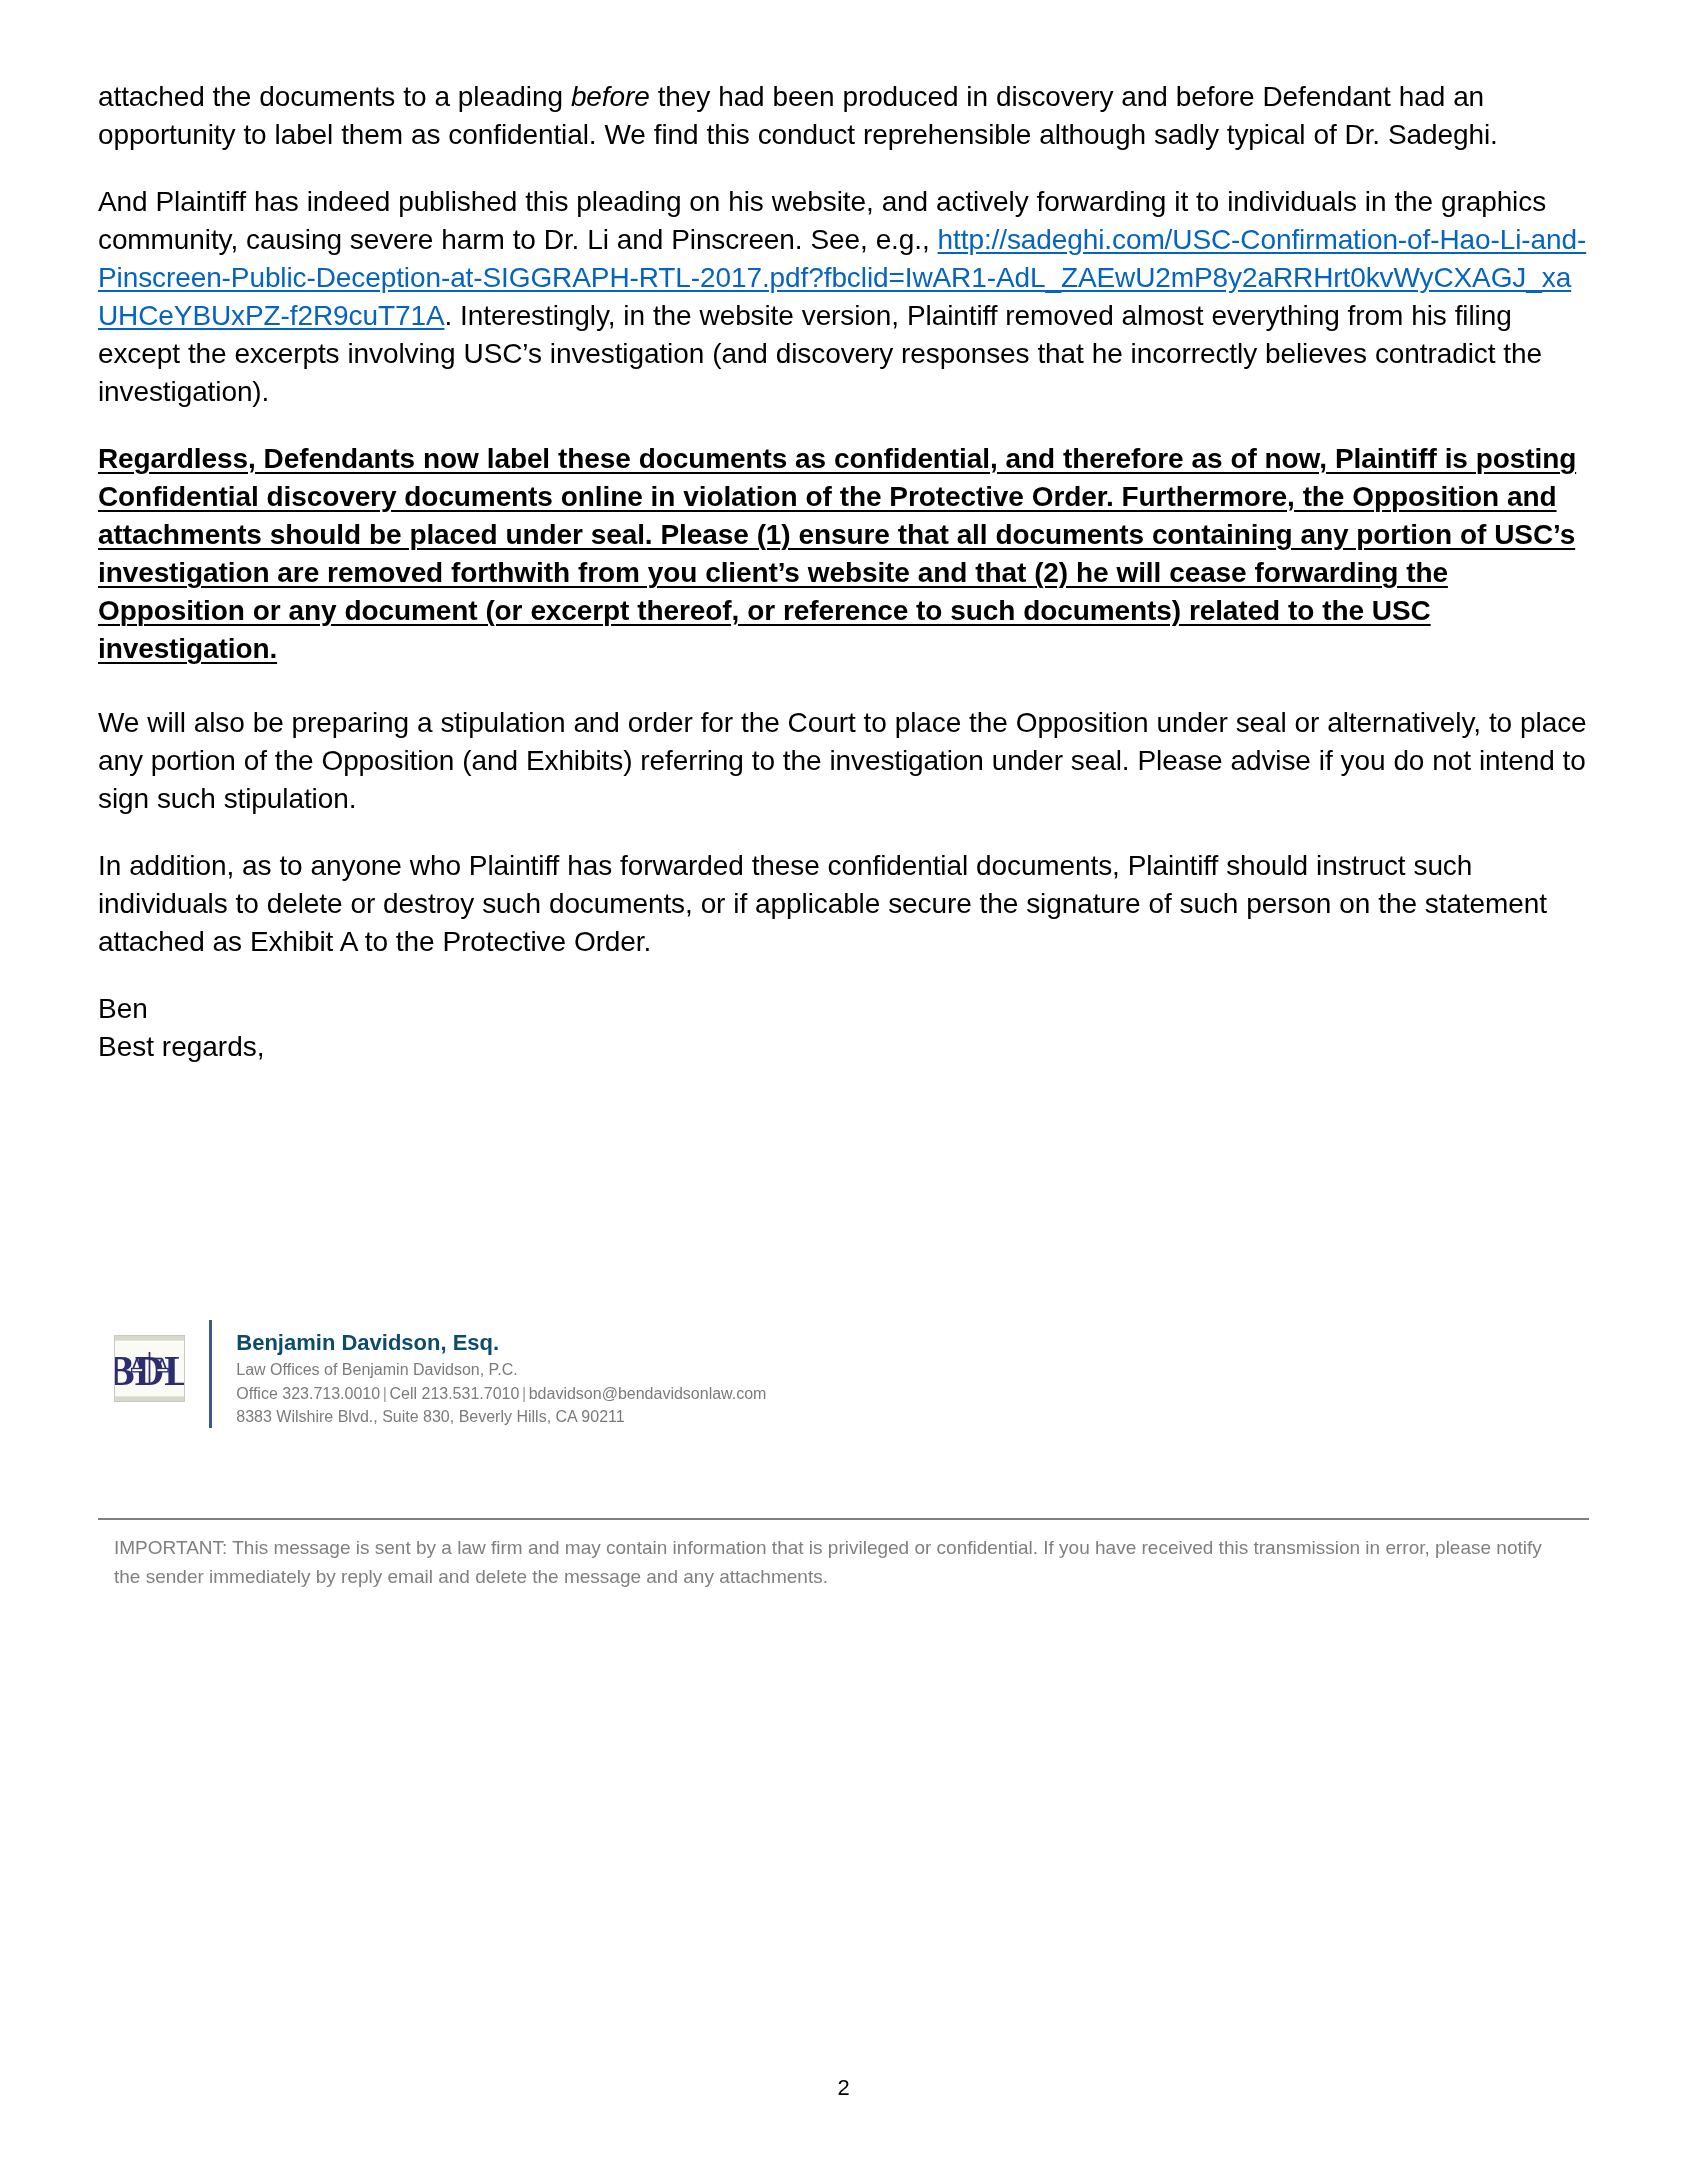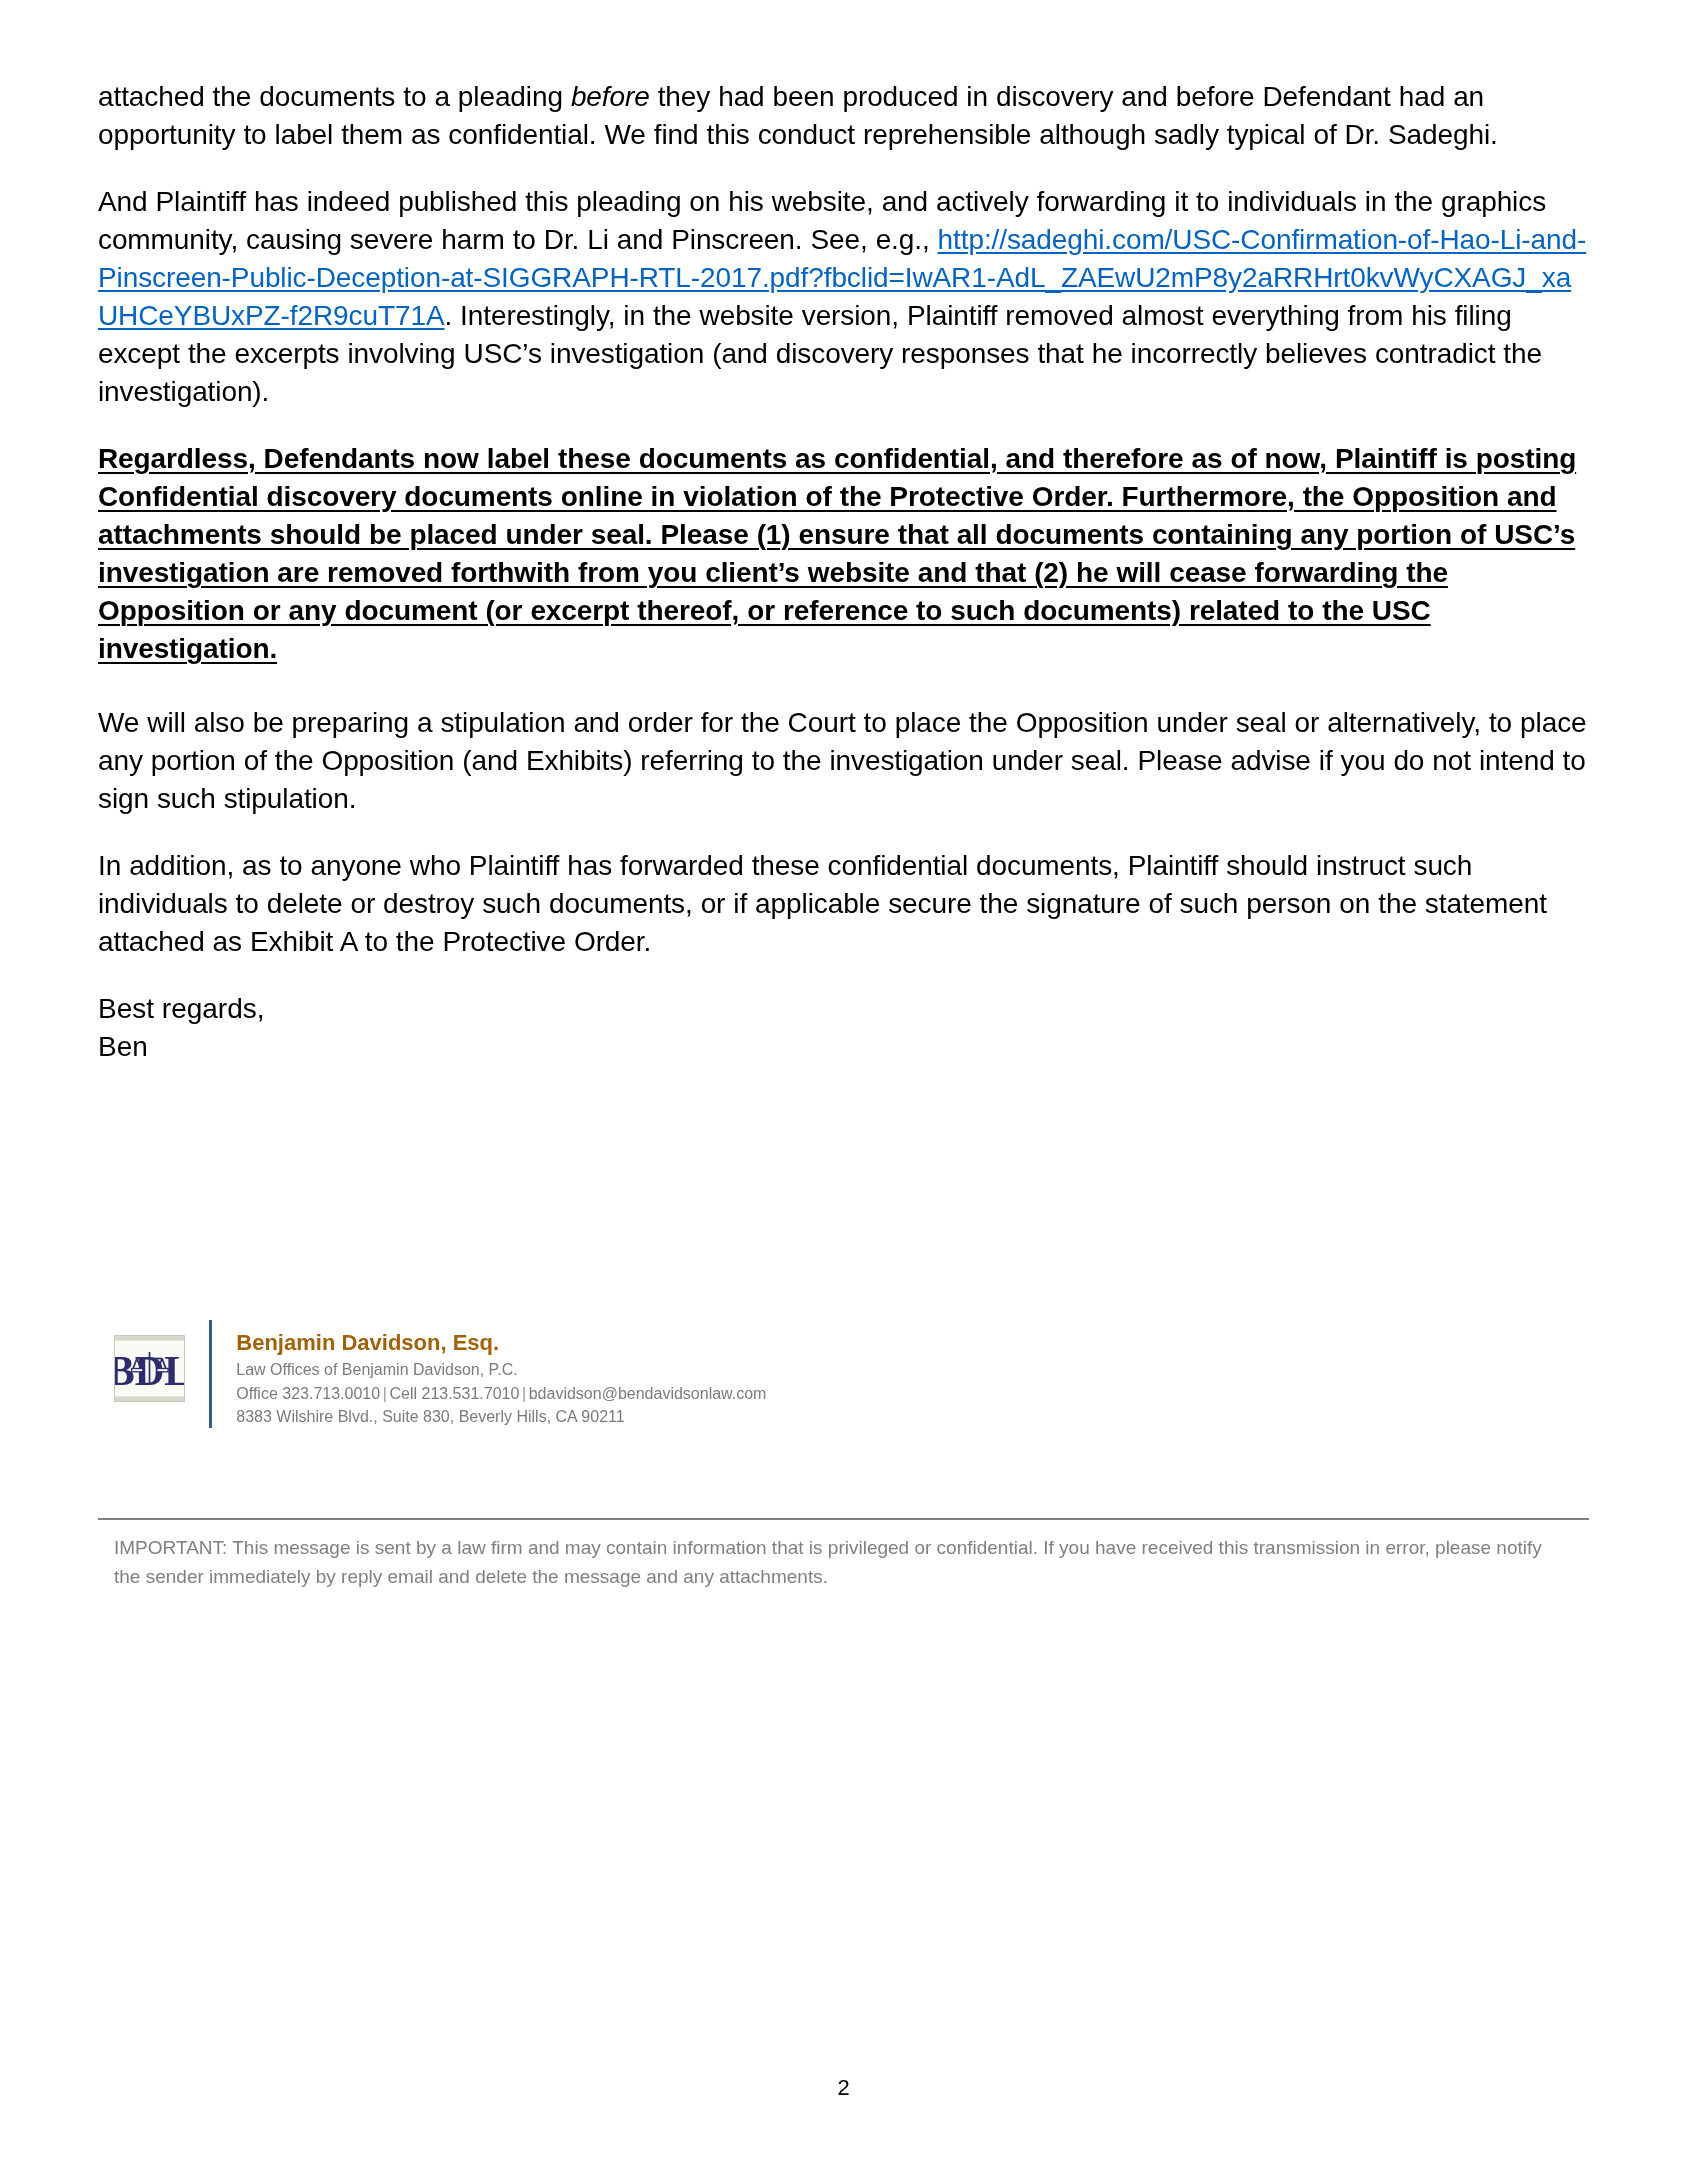--- a/index.html
+++ b/index.html
@@ -97,21 +97,21 @@
     flex: 0 0 auto;
   }
 
   .sig-text {
     font-family: "Liberation Sans", sans-serif;
     padding-top: 6.6px;
   }
   .sig-name {
     font-size: 22px;
     font-weight: bold;
-    color: #a16207;
+    color: #0c4a6e;
     line-height: 1.45;
     white-space: nowrap;
   }
   .sig-line {
     font-size: 16px;
     color: #7b7b7b;
     line-height: 1.45;
     white-space: nowrap;
   }
   .sig-line .sep {
@@ -159,22 +159,22 @@
     <p class="para"><span>attached the documents to a pleading </span><em>before</em><span> they had been produced in discovery and before Defendant had an opportunity to label them as confidential.  We find this conduct reprehensible although sadly typical of Dr. Sadeghi.</span></p>
 
     <p class="para"><span>And Plaintiff has indeed published this pleading on his website, and actively forwarding it to individuals in the graphics community, causing severe harm to Dr. Li and Pinscreen.  See, e.g., </span><a class="lnk" href="#">http://sadeghi.com/USC-Confirmation-of-Hao-Li-and-Pinscreen-Public-Deception-at-SIGGRAPH-RTL-2017.pdf?fbclid=IwAR1-AdL_ZAEwU2mP8y2aRRHrt0kvWyCXAGJ_xaUHCeYBUxPZ-f2R9cuT71A</a><span>.  Interestingly, in the website version, Plaintiff removed almost everything from his filing except the excerpts involving USC’s investigation (and discovery responses that he incorrectly believes contradict the investigation).</span></p>
 
     <p class="para emphatic">Regardless, Defendants now label these documents as confidential, and therefore as of now, Plaintiff is posting Confidential discovery documents online in violation of the Protective Order.  Furthermore, the Opposition and attachments should be placed under seal.  Please (1) ensure that all documents containing any portion of USC’s investigation are removed forthwith from you client’s website and that (2) he will cease forwarding the Opposition or any document (or excerpt thereof, or reference to such documents) related to the USC investigation.</p>
 
     <p class="para">We will also be preparing a stipulation and order for the Court to place the Opposition under seal or alternatively, to place any portion of the Opposition (and Exhibits) referring to the investigation under seal.  Please advise if you do not intend to sign such stipulation.</p>
 
     <p class="para">In addition, as to anyone who Plaintiff has forwarded these confidential documents, Plaintiff should instruct such individuals to delete or destroy such documents, or if applicable secure the signature of such person on the statement attached as Exhibit A to the Protective Order.</p>
 
+    <p class="signoff">Ben</p>
     <p class="signoff">Best regards,</p>
-    <p class="signoff">Ben</p>
   </div>
 
   <div class="sig-wrap">
 
     <div class="sig-logo">
       <svg width="69" height="65" viewBox="0 0 104 98" xmlns="http://www.w3.org/2000/svg">
         <rect x="0" y="0" width="104" height="98" fill="#fbfbf5"></rect>
         <rect x="0" y="0" width="104" height="7" fill="#d7d7cc"></rect>
         <rect x="0" y="91" width="104" height="7" fill="#d7d7cc"></rect>
         <text x="52" y="74" text-anchor="middle" font-family="'Liberation Serif', serif" font-size="62" font-weight="bold" fill="#2c2c6e">BDL</text>

